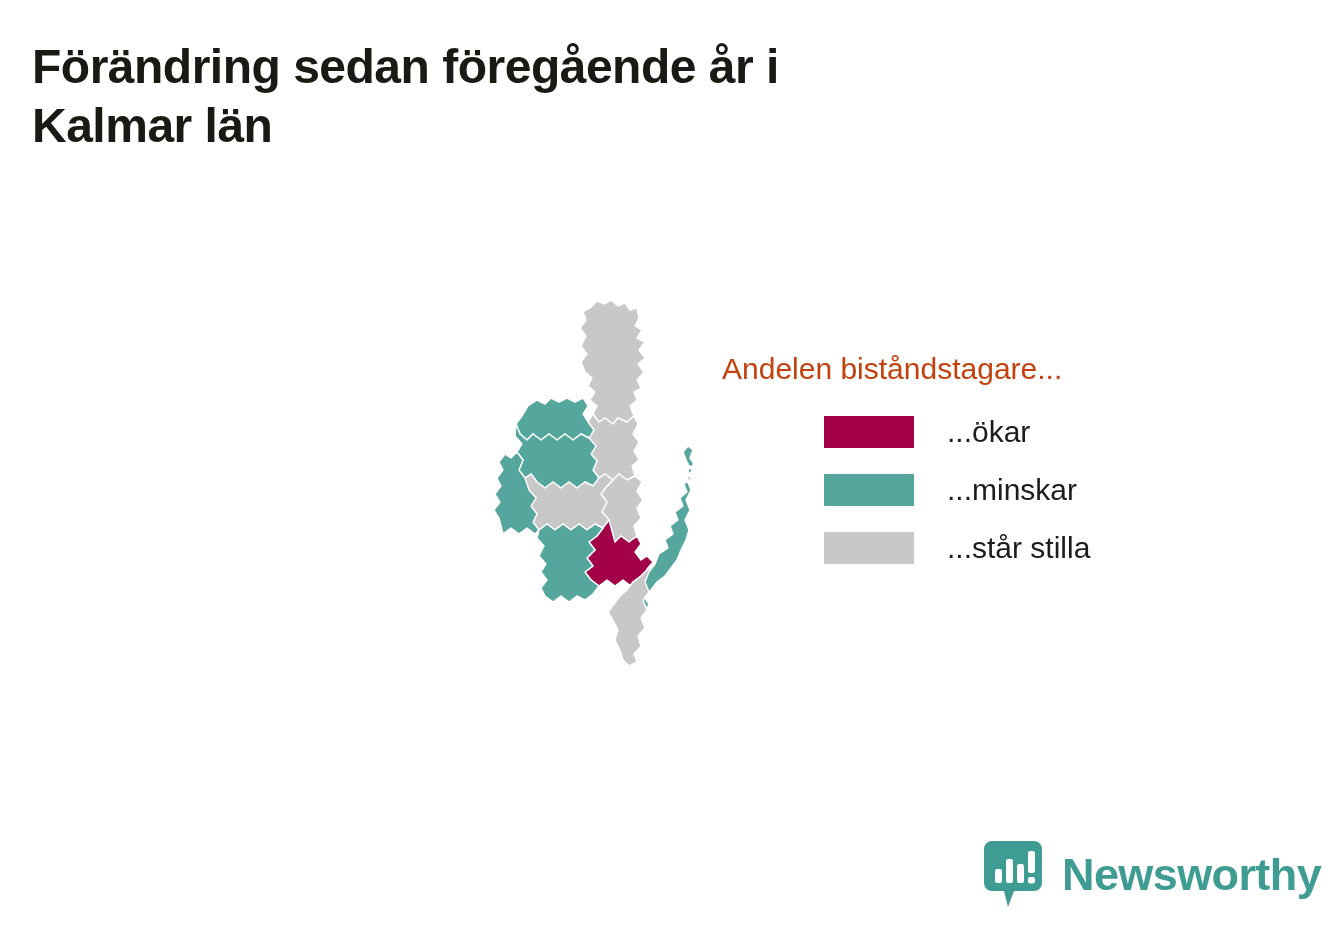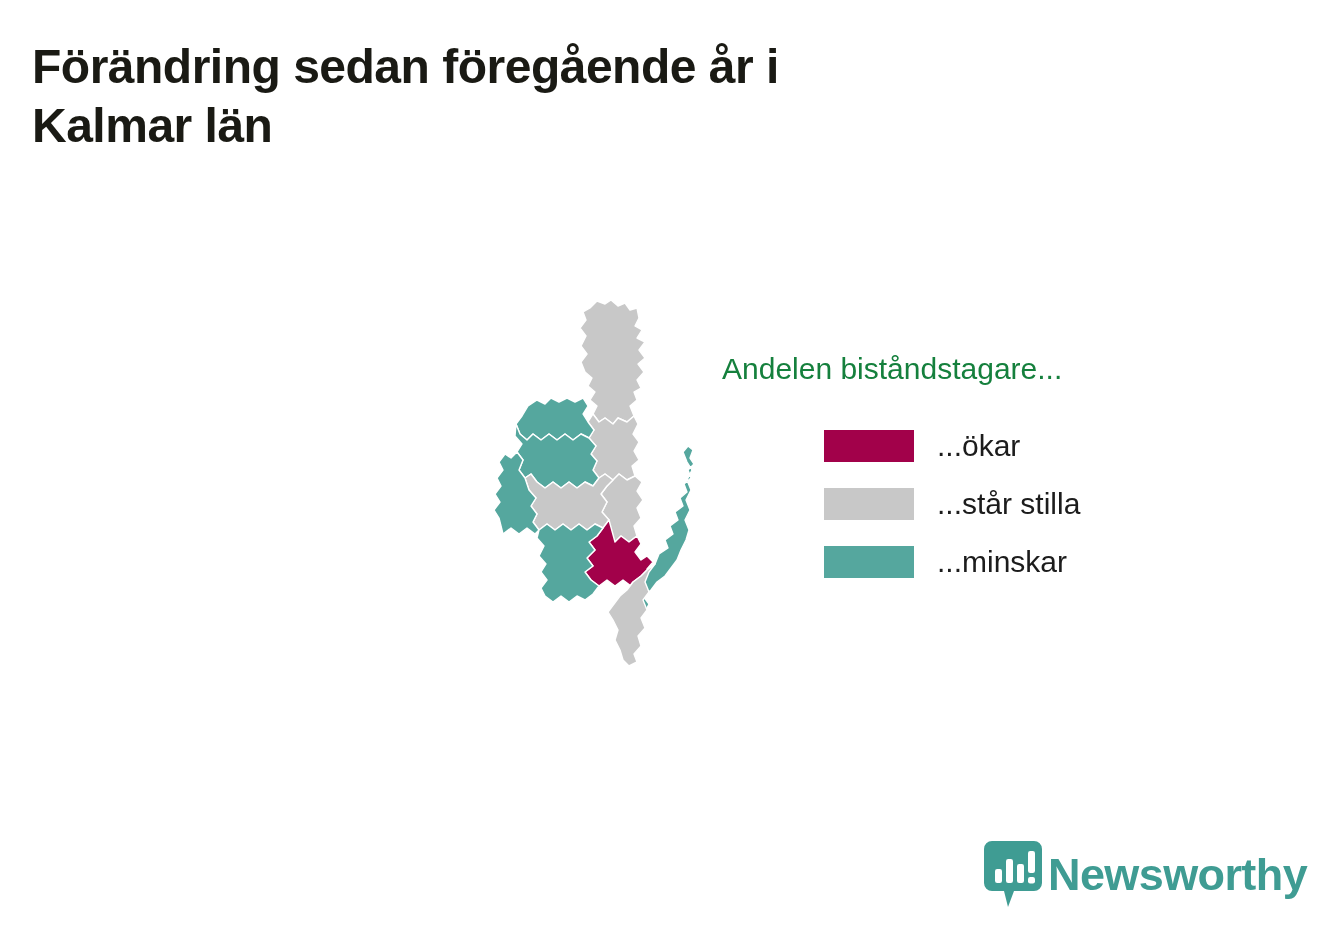--- a/index.html
+++ b/index.html
@@ -54,40 +54,40 @@
   
   #legend {
     position: absolute;
     left: 722px;
     top: 352px;
     width: 520px;
   }
   #legend-title {
     font-size: 30px;
     font-weight: normal;
-    color: #15803d;
+    color: #c2410c;
     line-height: 1.1;
-    margin: 0 0 32px 0;
+    margin: 0 0 18px 0;
     white-space: nowrap;
   }
   .legend-row {
     display: flex;
     align-items: center;
     height: 58px;
   }
   .legend-swatch {
     width: 90px;
     height: 32px;
     margin-left: 102px;
     flex: 0 0 auto;
   }
   .legend-label {
     font-size: 30px;
     color: #1c1c1c;
-    margin-left: 23px;
+    margin-left: 33px;
     line-height: 1;
     white-space: nowrap;
   }
 
   
   #logo {
     position: absolute;
     left: 984px;
     top: 841px;
     display: flex;
@@ -95,21 +95,21 @@
   }
   #logo-mark {
     width: 58px;
     height: 66px;
     flex: 0 0 auto;
   }
   #logo-text {
     font-size: 45px;
     font-weight: bold;
     color: #3f9c93;
-    margin-left: 6px;
+    margin-left: 20px;
     letter-spacing: -0.6px;
     line-height: 1;
   }
 </style>
 </head>
 <body>
 
 <div id="chart-title">Förändring sedan föregående år i
 Kalmar län</div>
 
@@ -185,27 +185,27 @@
 <div id="legend">
 
   <div id="legend-title">Andelen biståndstagare...</div>
 
   <div class="legend-row">
     <span class="legend-swatch" style="background:#a2014a"></span>
     <span class="legend-label">...ökar</span>
   </div>
 
   <div class="legend-row">
+    <span class="legend-swatch" style="background:#55a79e"></span>
+    <span class="legend-label">...minskar</span>
+  </div>
+
+  <div class="legend-row">
     <span class="legend-swatch" style="background:#c8c8c8"></span>
     <span class="legend-label">...står stilla</span>
-  </div>
-
-  <div class="legend-row">
-    <span class="legend-swatch" style="background:#55a79e"></span>
-    <span class="legend-label">...minskar</span>
   </div>
 </div>
 
 <div id="logo">
   <svg id="logo-mark" viewBox="0 0 58 66" xmlns="http://www.w3.org/2000/svg">
     <path fill="#3f9c93" d="M8,0 H50 A8,8 0 0 1 58,8 V42 A8,8 0 0 1 50,50 H30 L24,66 L20,50 H8
              A8,8 0 0 1 0,42 V8 A8,8 0 0 1 8,0 Z"></path>
     <rect x="11" y="28" width="7" height="14" rx="2.2" fill="#ffffff"></rect>
     <rect x="22" y="18" width="7" height="24" rx="2.2" fill="#ffffff"></rect>
     <rect x="33" y="23" width="7" height="19" rx="2.2" fill="#ffffff"></rect>

